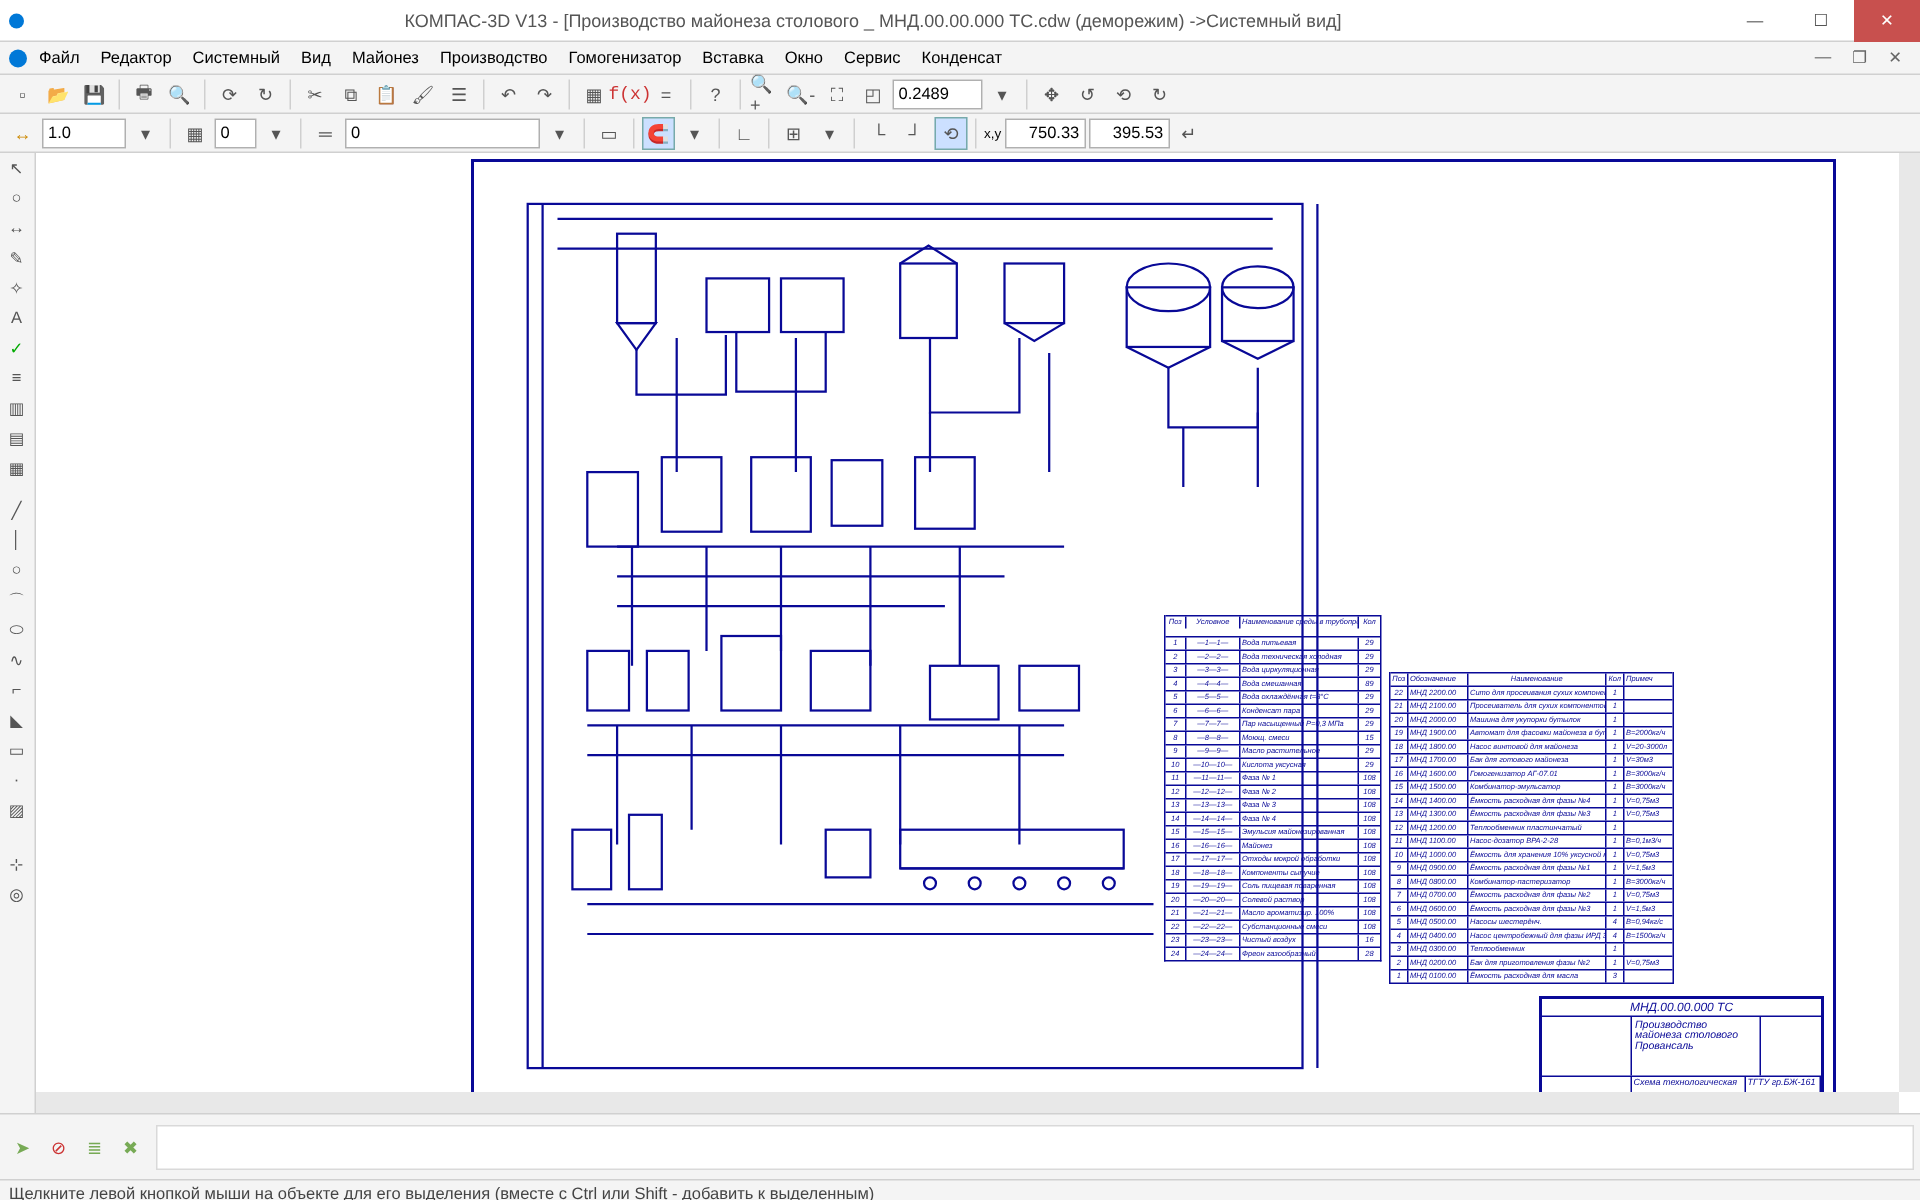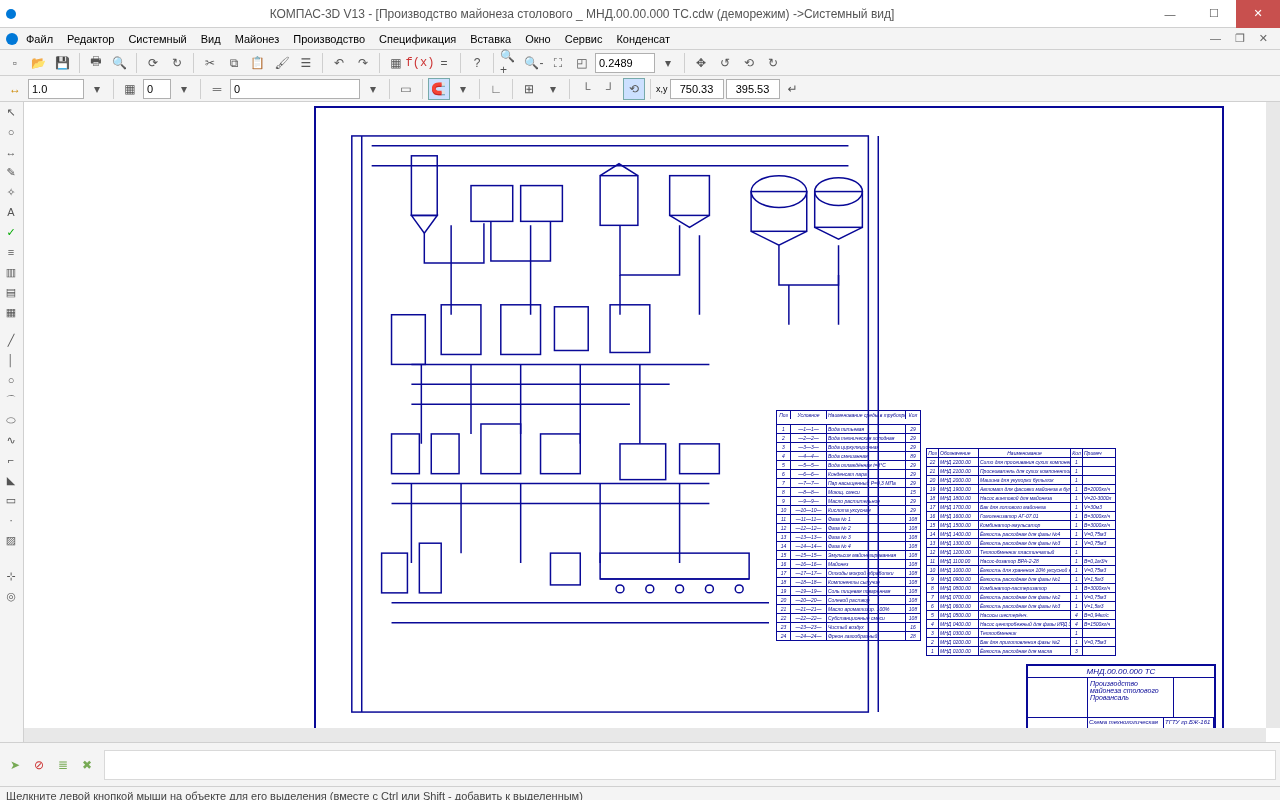--- a/index.html
+++ b/index.html
@@ -12,21 +12,21 @@
 .titlebar .winbtn.close { background: #c8504e; color: #fff; }
 .menubar { height: 22px; display: flex; align-items: center; padding: 0 6px; gap: 2px; background: #f4f4f4; border-bottom: 1px solid #d0d0d0; }
 .menuitem { padding: 2px 6px; cursor: default; }
 .mdi-btns { margin-left: auto; display: flex; gap: 2px; color: #666; }
 .mdi-btns span { padding: 0 6px; }
 .toolbar { height: 26px; display: flex; align-items: center; padding: 0 4px; gap: 2px; background: #f4f4f4; border-bottom: 1px solid #d0d0d0; }
 .tbtn { width: 22px; height: 22px; display: flex; align-items: center; justify-content: center; border: 1px solid transparent; color: #555; font-size: 12px; }
 .tsep { width: 1px; height: 20px; background: #cfcfcf; margin: 0 3px; }
 .tinput { height: 20px; border: 1px solid #b0b0b0; padding: 0 3px; font-size: 11px; background: #fff; }
 .tinput.wide { width: 60px; }
-.tinput.num { width: 54px; text-align: center; }
+.tinput.num { width: 54px; text-align: right; }
 .main { display: flex; height: 640px; }
 .vpalette { width: 24px; background: #f4f4f4; border-right: 1px solid #d0d0d0; display: flex; flex-direction: column; }
 .vpalette .tbtn { width: 22px; height: 20px; font-size: 11px; }
 .canvas-wrap { flex: 1; background: #fff; position: relative; overflow: hidden; }
 .drawing-frame { position: absolute; left: 290px; top: 4px; width: 910px; height: 636px; border: 2px solid #090997; }
 .blueprint { position: absolute; inset: 6px 6px 6px 6px; }
 .blueprint svg { width: 100%; height: 100%; }
 .scrollbar-h { position: absolute; left: 0; right: 14px; bottom: 0; height: 14px; background: #e8e8e8; }
 .scrollbar-v { position: absolute; right: 0; top: 0; bottom: 14px; width: 14px; background: #e8e8e8; }
 .panelrow { height: 44px; background: #f4f4f4; border-top: 1px solid #d0d0d0; display:flex; align-items:center; padding:0 4px; gap:2px;}
@@ -64,21 +64,21 @@
 </div>
 
 <div class="menubar">
   <span class="ico" style="background:#0078d7;border-radius:50%;width:12px;height:12px;"></span>
   <span class="menuitem">Файл</span>
   <span class="menuitem">Редактор</span>
   <span class="menuitem">Системный</span>
   <span class="menuitem">Вид</span>
   <span class="menuitem">Майонез</span>
   <span class="menuitem">Производство</span>
-  <span class="menuitem">Спецификация</span>
+  <span class="menuitem">Гомогенизатор</span>
   <span class="menuitem">Вставка</span>
   <span class="menuitem">Окно</span>
   <span class="menuitem">Сервис</span>
   <span class="menuitem">Конденсат</span>
   <div class="mdi-btns">
     <span>—</span>
     <span>❐</span>
     <span>✕</span>
   </div>
 </div>

